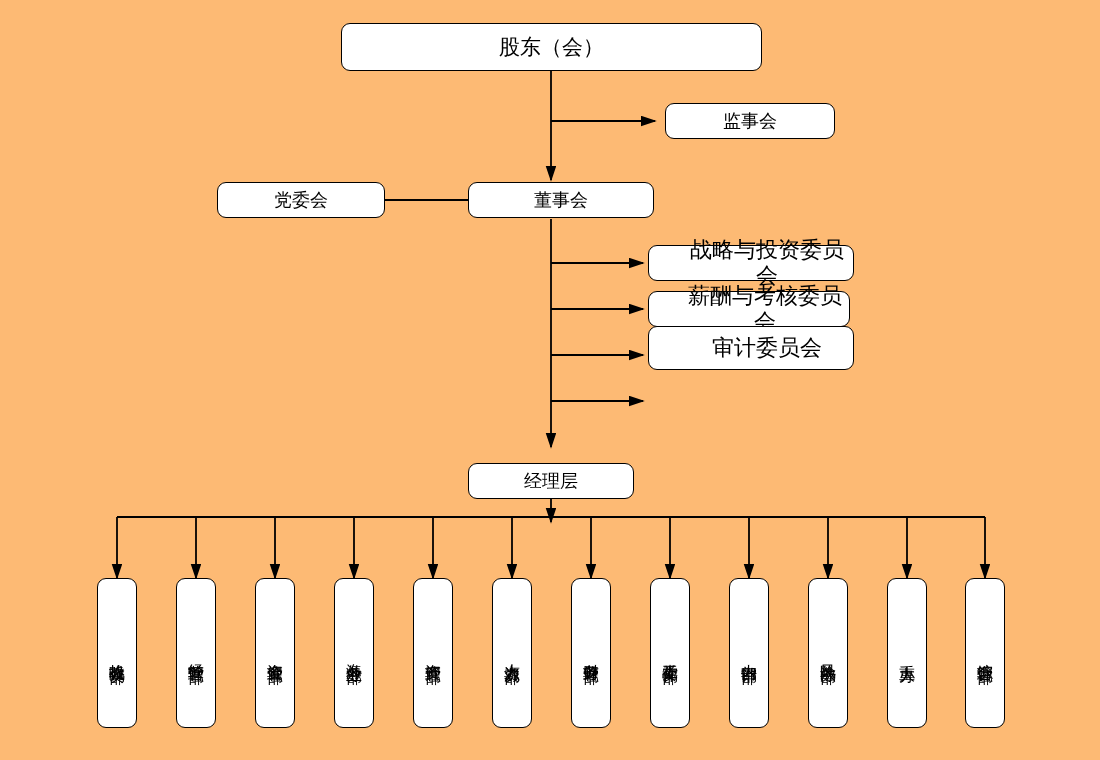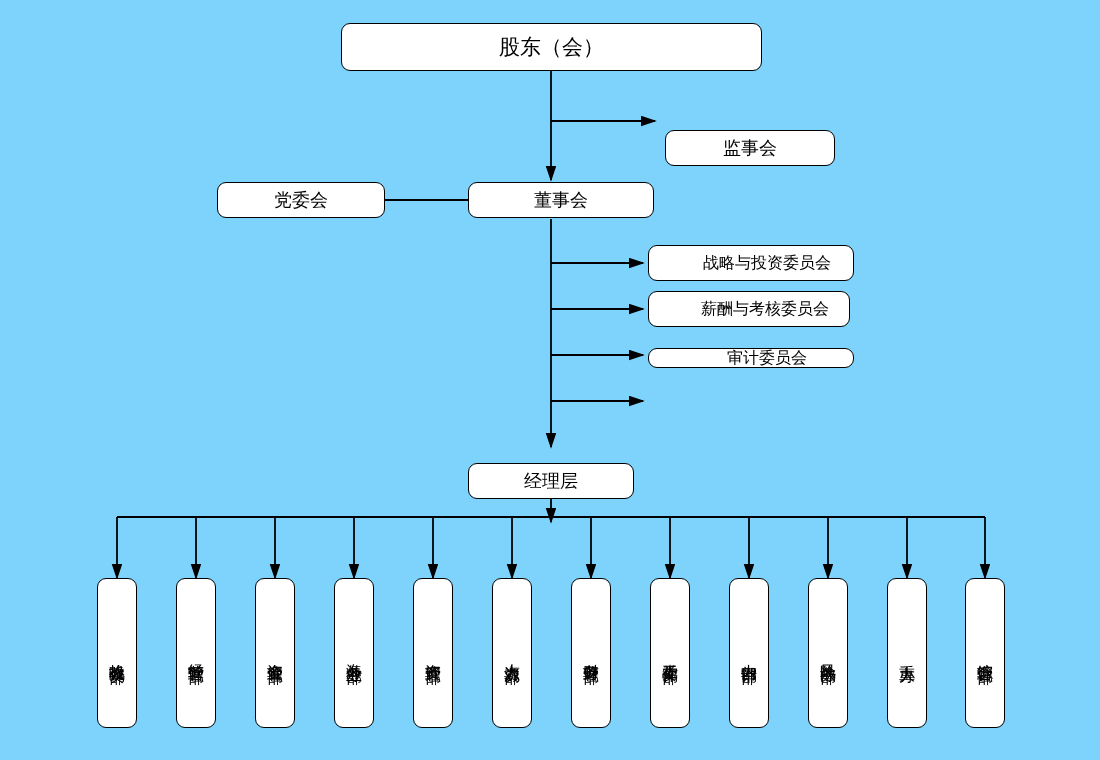--- a/index.html
+++ b/index.html
@@ -4,21 +4,21 @@
 <style>
   html, body {
     margin: 0;
     padding: 0;
     background: #ffffff;
   }
   #canvas {
     position: relative;
     width: 1100px;
     height: 760px;
-    background: #7dd3fc;
+    background: #fdba74;
     font-family: "DejaVu Sans", "Liberation Sans", sans-serif;
     overflow: hidden;
   }
   svg.lines {
     position: absolute;
     left: 0;
     top: 0;
     width: 1100px;
     height: 760px;
     pointer-events: none;
@@ -36,21 +36,21 @@
     text-align: center;
     line-height: 1.18;
   }
   .node.top {
     font-size: 21px;
   }
   .node.mid {
     font-size: 18px;
   }
   .node.committee {
-    font-size: 16px;
+    font-size: 22px;
     padding-left: 32px;
   }
   .node.dept {
     font-size: 16px;
     writing-mode: vertical-rl;
     text-orientation: upright;
     letter-spacing: 1px;
     padding: 8px 0;
     line-height: 1.25;
   }
@@ -100,39 +100,39 @@
     <line x1="749" y1="517" x2="749" y2="578" stroke="#000" stroke-width="1.8" marker-end="url(#arrow)"></line>
     <line x1="828" y1="517" x2="828" y2="578" stroke="#000" stroke-width="1.8" marker-end="url(#arrow)"></line>
     <line x1="907" y1="517" x2="907" y2="578" stroke="#000" stroke-width="1.8" marker-end="url(#arrow)"></line>
     <line x1="985" y1="517" x2="985" y2="578" stroke="#000" stroke-width="1.8" marker-end="url(#arrow)"></line>
   </svg>
 
   <div class="node top" style="left:341px; top:23px; width:421px; height:48px;">
     <span>股东（会）</span>
   </div>
 
-  <div class="node mid" style="left:665px; top:103px; width:170px; height:36px;margin-top:27px;">
+  <div class="node mid" style="left:665px; top:103px; width:170px; height:36px;">
     <span>监事会</span>
   </div>
 
   <div class="node mid" style="left:217px; top:182px; width:168px; height:36px;">
     <span>党委会</span>
   </div>
 
   <div class="node mid" style="left:468px; top:182px; width:186px; height:36px;">
     <span>董事会</span>
   </div>
 
   <div class="node committee" style="left:648px; top:245px; width:206px; height:36px;">
     <span>战略与投资委员会</span>
   </div>
   <div class="node committee" style="left:648px; top:291px; width:202px; height:36px;">
     <span>薪酬与考核委员会</span>
   </div>
-  <div class="node committee" style="left:648px; top:348px; width:206px; height:20px;">
+  <div class="node committee" style="left:648px; top:326px; width:206px; height:44px;">
     <span>审计委员会</span>
   </div>
 
   <div class="node mid" style="left:468px; top:463px; width:166px; height:36px;">
     <span>经理层</span>
   </div>
 
   <div class="node dept" style="left:97px; top:578px; width:40px; height:150px;">
     <span>战略投资部</span>
   </div>

